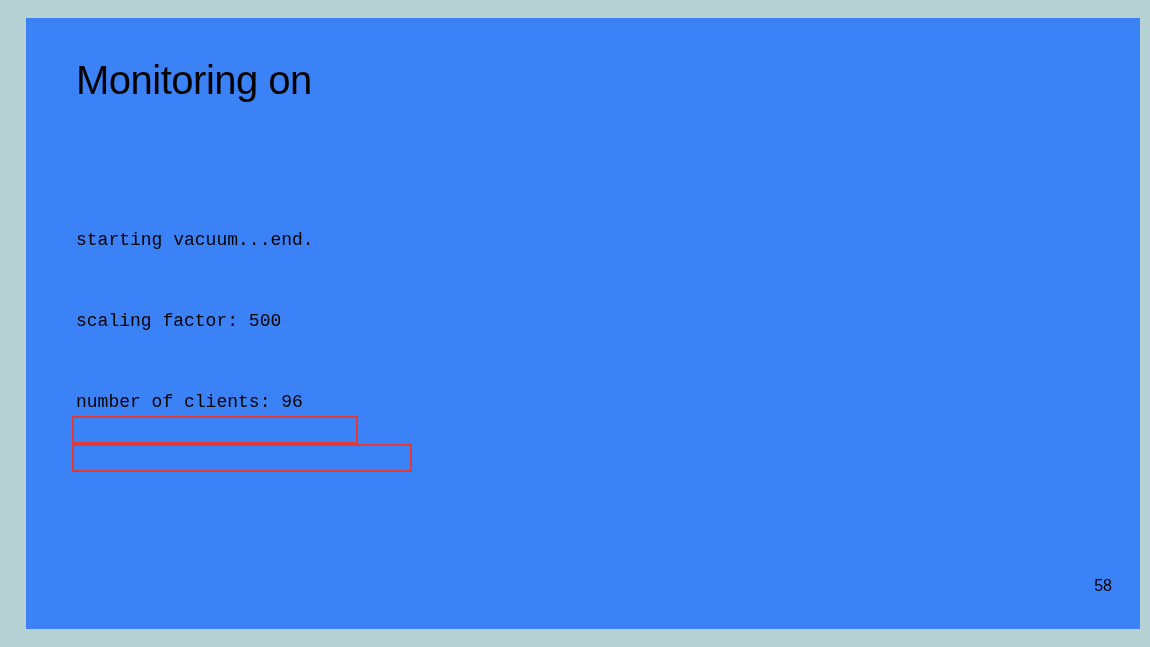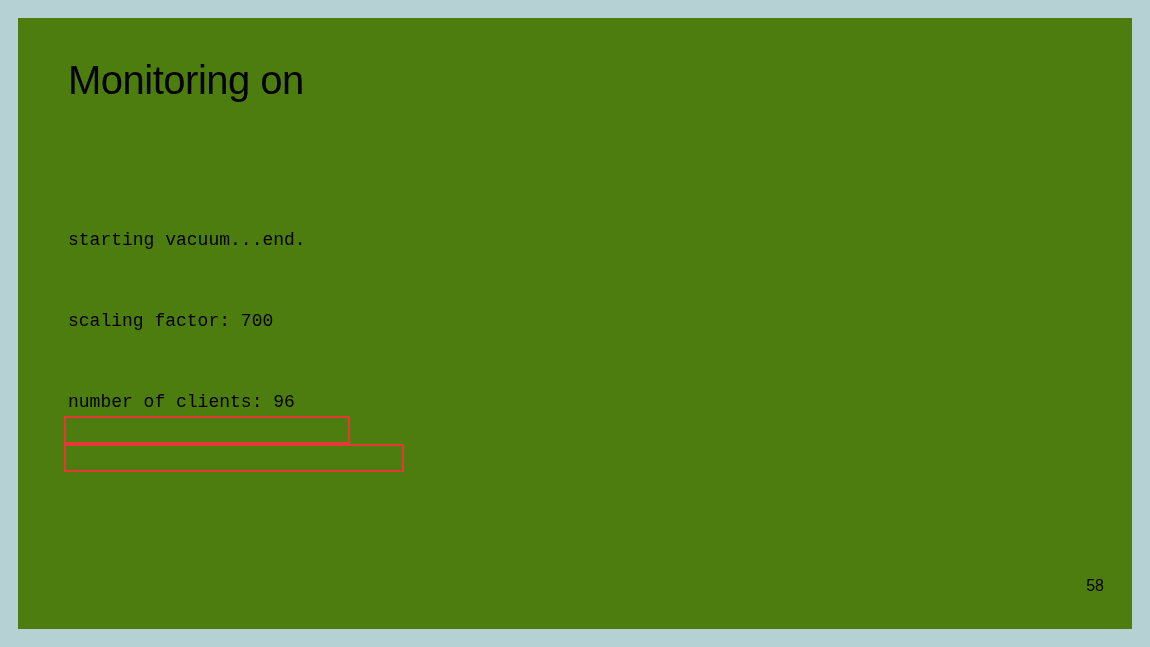--- a/index.html
+++ b/index.html
@@ -10,23 +10,24 @@
     body {
       width: 1150px;
       height: 647px;
       background: #b5d1d4;
       padding: 18px;
       font-family: -apple-system, BlinkMacSystemFont, "Segoe UI", Helvetica, Arial, sans-serif;
     }
     .slide {
       width: 100%;
       height: 100%;
-      background: #4d7c0f;
+      background: #3b82f6;
       position: relative;
       padding: 40px 50px;
+      margin-left: 8px;
     }
     .title {
       font-size: 40px;
       font-weight: 400;
       color: #000;
       margin-bottom: 70px;
       letter-spacing: -0.5px;
     }
     .terminal {
       font-family: "Courier New", Courier, monospace;
@@ -62,21 +63,21 @@
     }
   </style>
 </head>
 <body>
 
 <div class="slide">
   <h1 class="title">Monitoring on</h1>
 
   <div class="terminal">
     <div>starting vacuum...end.</div>
-    <div>scaling factor: 700</div>
+    <div>scaling factor: 500</div>
     <div>number of clients: 96</div>
     
     
     
     
     
     
     <div class="highlight-box highlight-1"></div>
     <div class="highlight-box highlight-2"></div>
   </div>

